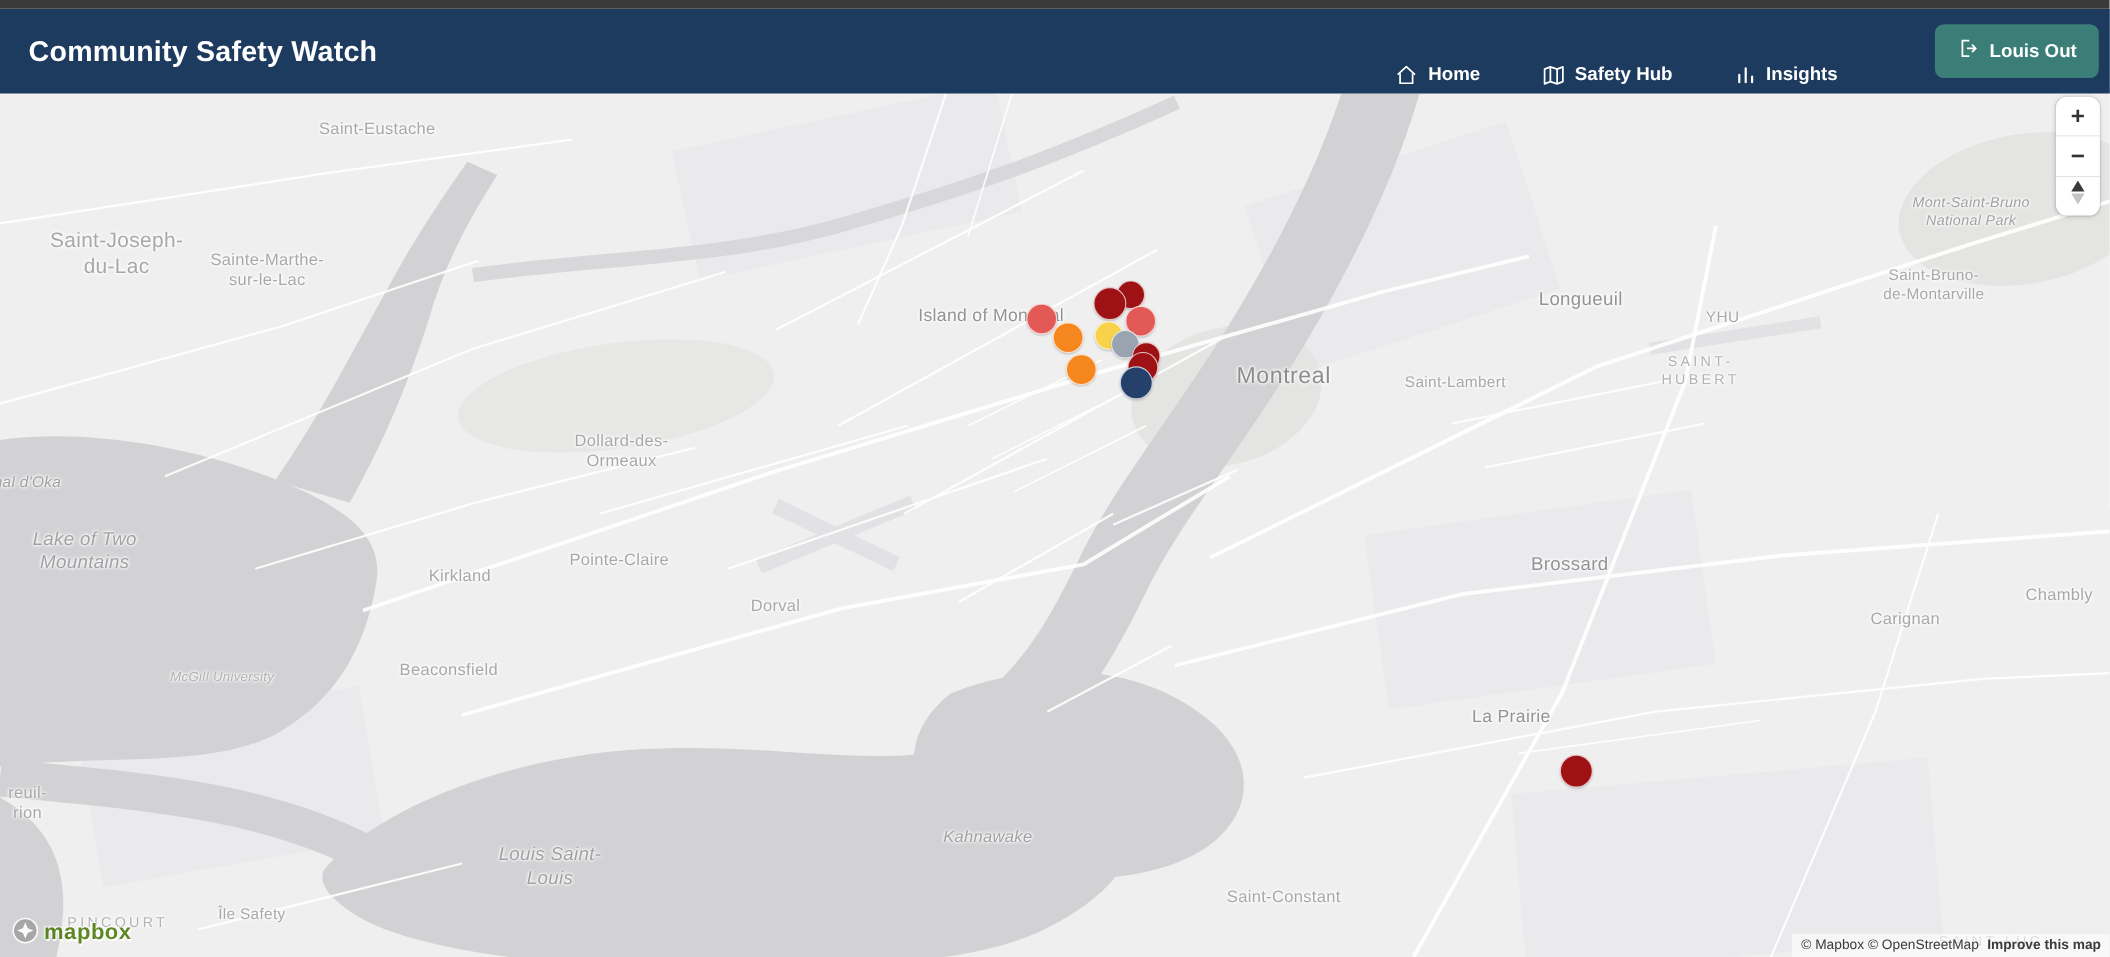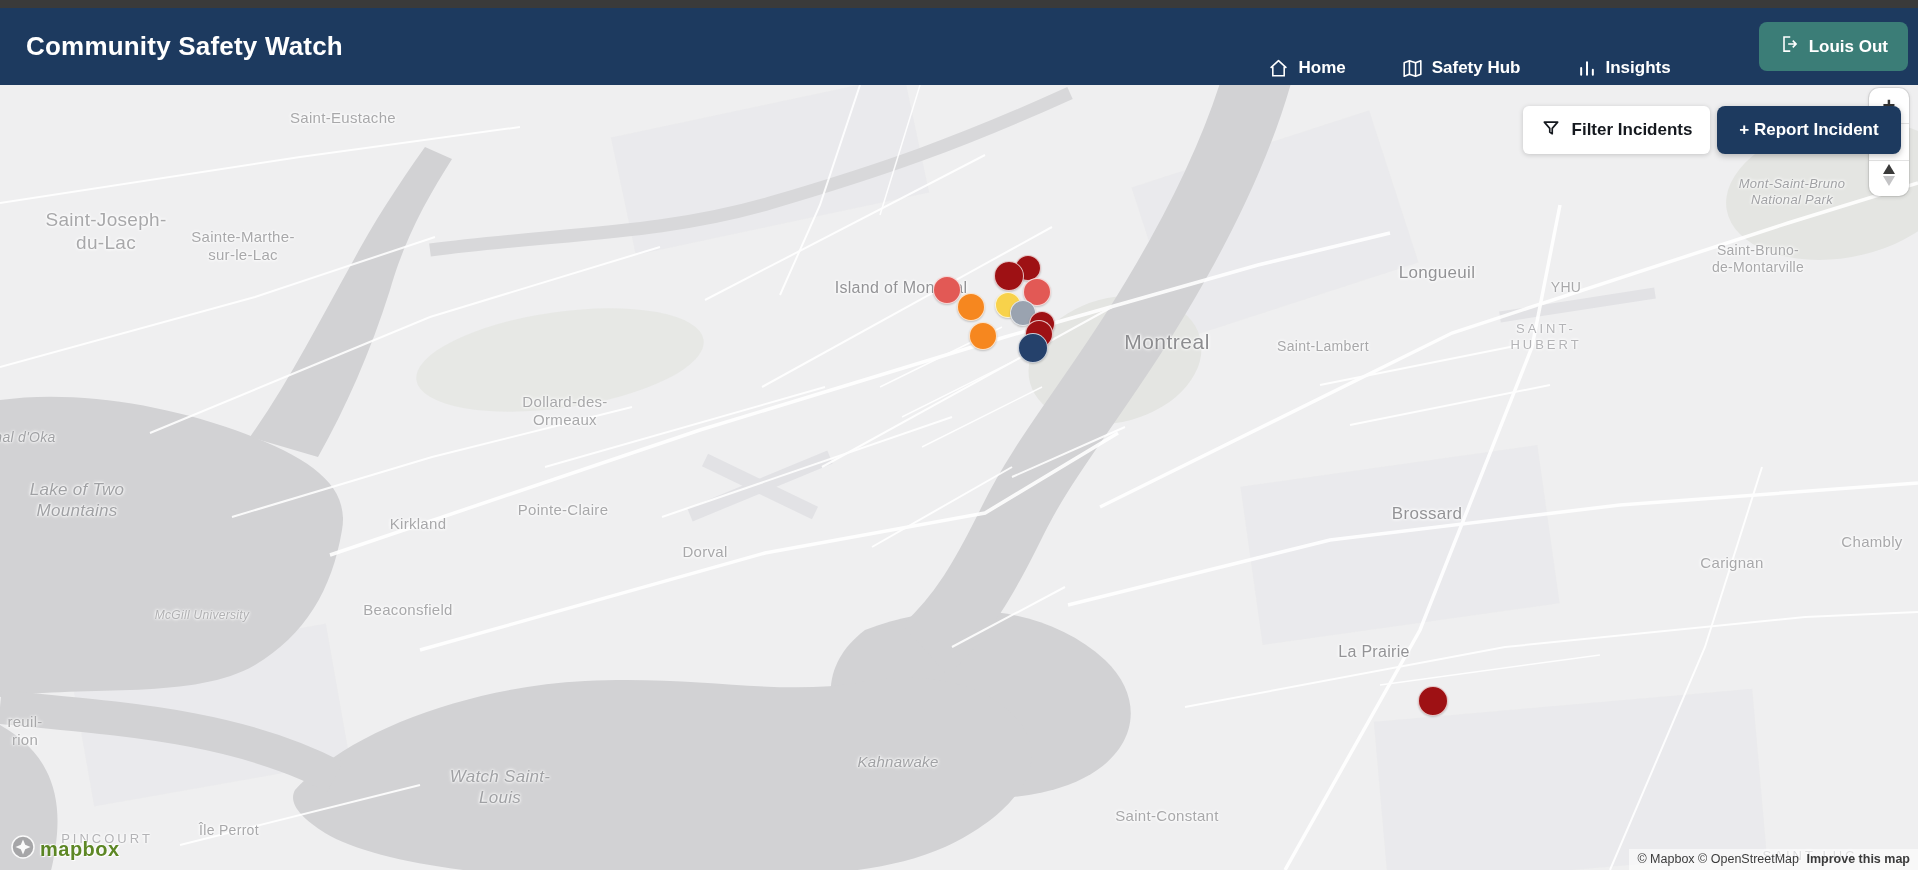--- a/index.html
+++ b/index.html
@@ -215,25 +215,25 @@
         <div class="map-label" style="left: 705px; top: 467px; font-size: 15px;">
           <div>Dorval</div>
         </div>
         <div class="map-label small-italic" style="left: 202px; top: 530px; font-size: 12px;">
           <div>McGill University</div>
         </div>
         <div class="map-label" style="left: 408px; top: 525px; font-size: 15px;">
           <div>Beaconsfield</div>
         </div>
         <div class="map-label water" style="left: 500px; top: 703px; font-size: 17px;">
-          <div>Watch Saint-</div>
+          <div>Louis Saint-</div>
           <div>Louis</div>
         </div>
         <div class="map-label" style="left: 229px; top: 746px; font-size: 14px;">
-          <div>Île Perrot</div>
+          <div>Île Safety</div>
         </div>
         <div class="map-label caps" style="left: 107px; top: 754px; font-size: 13px;">
           <div>PINCOURT</div>
         </div>
         <div class="map-label" style="left: 25px; top: 646px; font-size: 15px;">
           <div>reuil-</div>
           <div>rion</div>
         </div>
         <div class="map-label big" style="left: 901px; top: 203px; font-size: 16px;">
           <div>Island of Montreal</div>
@@ -306,31 +306,20 @@
       <div class="navctl-cell">
         <span>
           <svg width="16" height="22" viewBox="0 0 16 22">
               <polygon points="8,0 14,10 2,10" fill="#3a3a3a"></polygon>
               <polygon points="8,22 14,12 2,12" fill="#c4c4c6"></polygon>
             </svg>
         </span>
       </div>
     </div>
 
-    <button class="filter-btn">
-      <span>
-        <svg width="20" height="20" viewBox="0 0 24 24">
-            <path d="M4 5h16l-6.5 7.5V19l-3-2.2v-4.3Z" fill="none" stroke="#15191f" stroke-width="2" stroke-linejoin="round"></path>
-          </svg>
-      </span>
-      <span>Filter Incidents</span>
-    </button>
-    <button class="report-btn">
-      <span>+ Report Incident</span>
-    </button>
 
     <div class="logo">
       <span>
         <svg width="26" height="26" viewBox="0 0 26 26">
             <circle cx="13" cy="13" r="11" fill="#a2a2a4" stroke="#ffffff" stroke-width="1.5"></circle>
             <polygon points="13,5.5 15.2,10.8 20.5,13 15.2,15.2 13,20.5 10.8,15.2 5.5,13 10.8,10.8" fill="#ffffff"></polygon>
           </svg>
       </span>
       <span class="logo-word">mapbox</span>
     </div>

